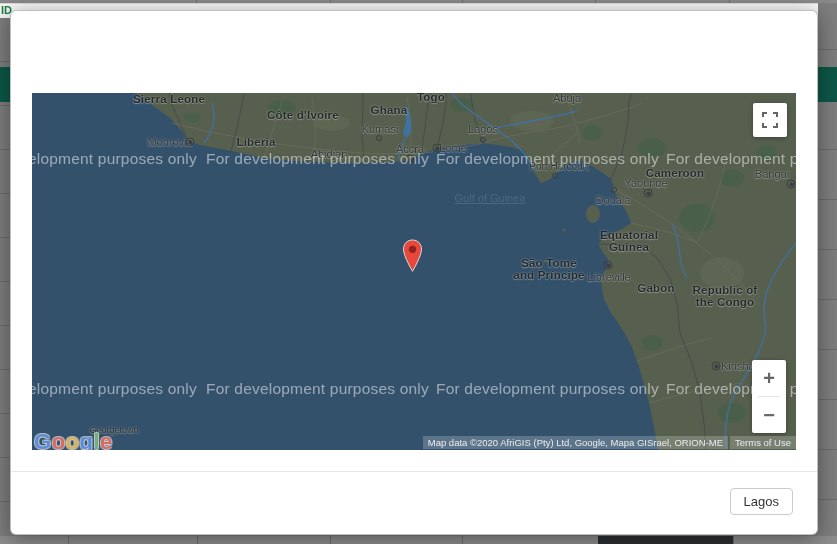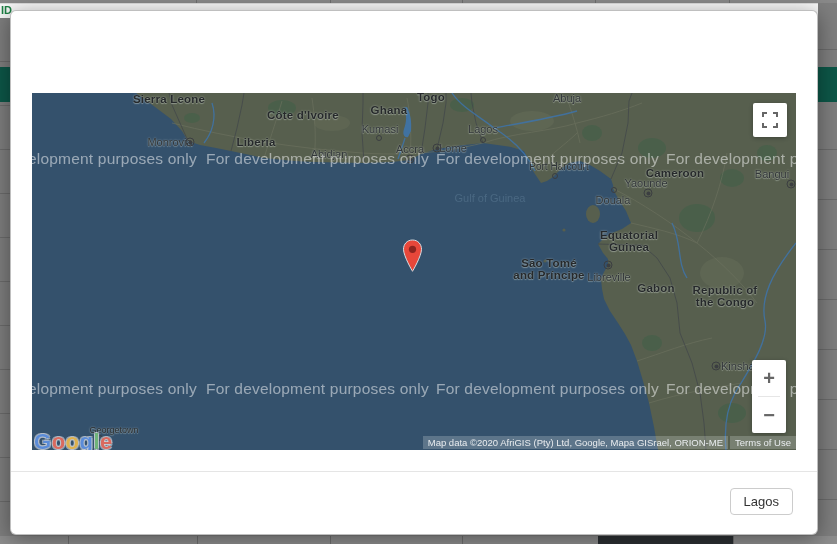--- a/index.html
+++ b/index.html
@@ -190,21 +190,21 @@
         <span class="map-label city" style="left: 421px; top: 55px;">Lome</span>
         <span class="map-label city" style="left: 451px; top: 36px;">Lagos</span>
         <span class="map-label city" style="left: 535px; top: 5px;">Abuja</span>
         <span class="map-label city_sm" style="left: 527px; top: 73px;">Port Harcourt</span>
         <span class="map-label city" style="left: 614px; top: 90px;">Yaounde</span>
         <span class="map-label city" style="left: 581px; top: 107px;">Douala</span>
         <span class="map-label city" style="left: 740px; top: 81px;">Bangui</span>
         <span class="map-label city" style="left: 577px; top: 184px;">Libreville</span>
         <span class="map-label city anchor-left" style="left: 689px; top: 273px;">Kinshasa</span>
         <span class="map-label city_xs" style="left: 82px; top: 337px;">Georgetown</span>
-        <span class="map-label water" style="left: 458px; top: 105px;">Gulf of Guinea</span>
+        <span class="map-label water" style="left: 458px; top: 105px; text-decoration: underline;">Gulf of Guinea</span>
         <span class="cap-icon" style="left: 158px; top: 49px;"></span>
         <span class="cap-icon" style="left: 378px; top: 66px;"></span>
         <span class="cap-icon" style="left: 405px; top: 55px;"></span>
         <span class="cap-icon" style="left: 616px; top: 100px;"></span>
         <span class="cap-icon" style="left: 576px; top: 172px;"></span>
         <span class="cap-icon" style="left: 759px; top: 91px;"></span>
         <span class="cap-icon" style="left: 684px; top: 273px;"></span>
         <span class="dot-icon" style="left: 347px; top: 45px;"></span>
         <span class="dot-icon" style="left: 451px; top: 47px;"></span>
         <span class="dot-icon" style="left: 523px; top: 83px;"></span>

